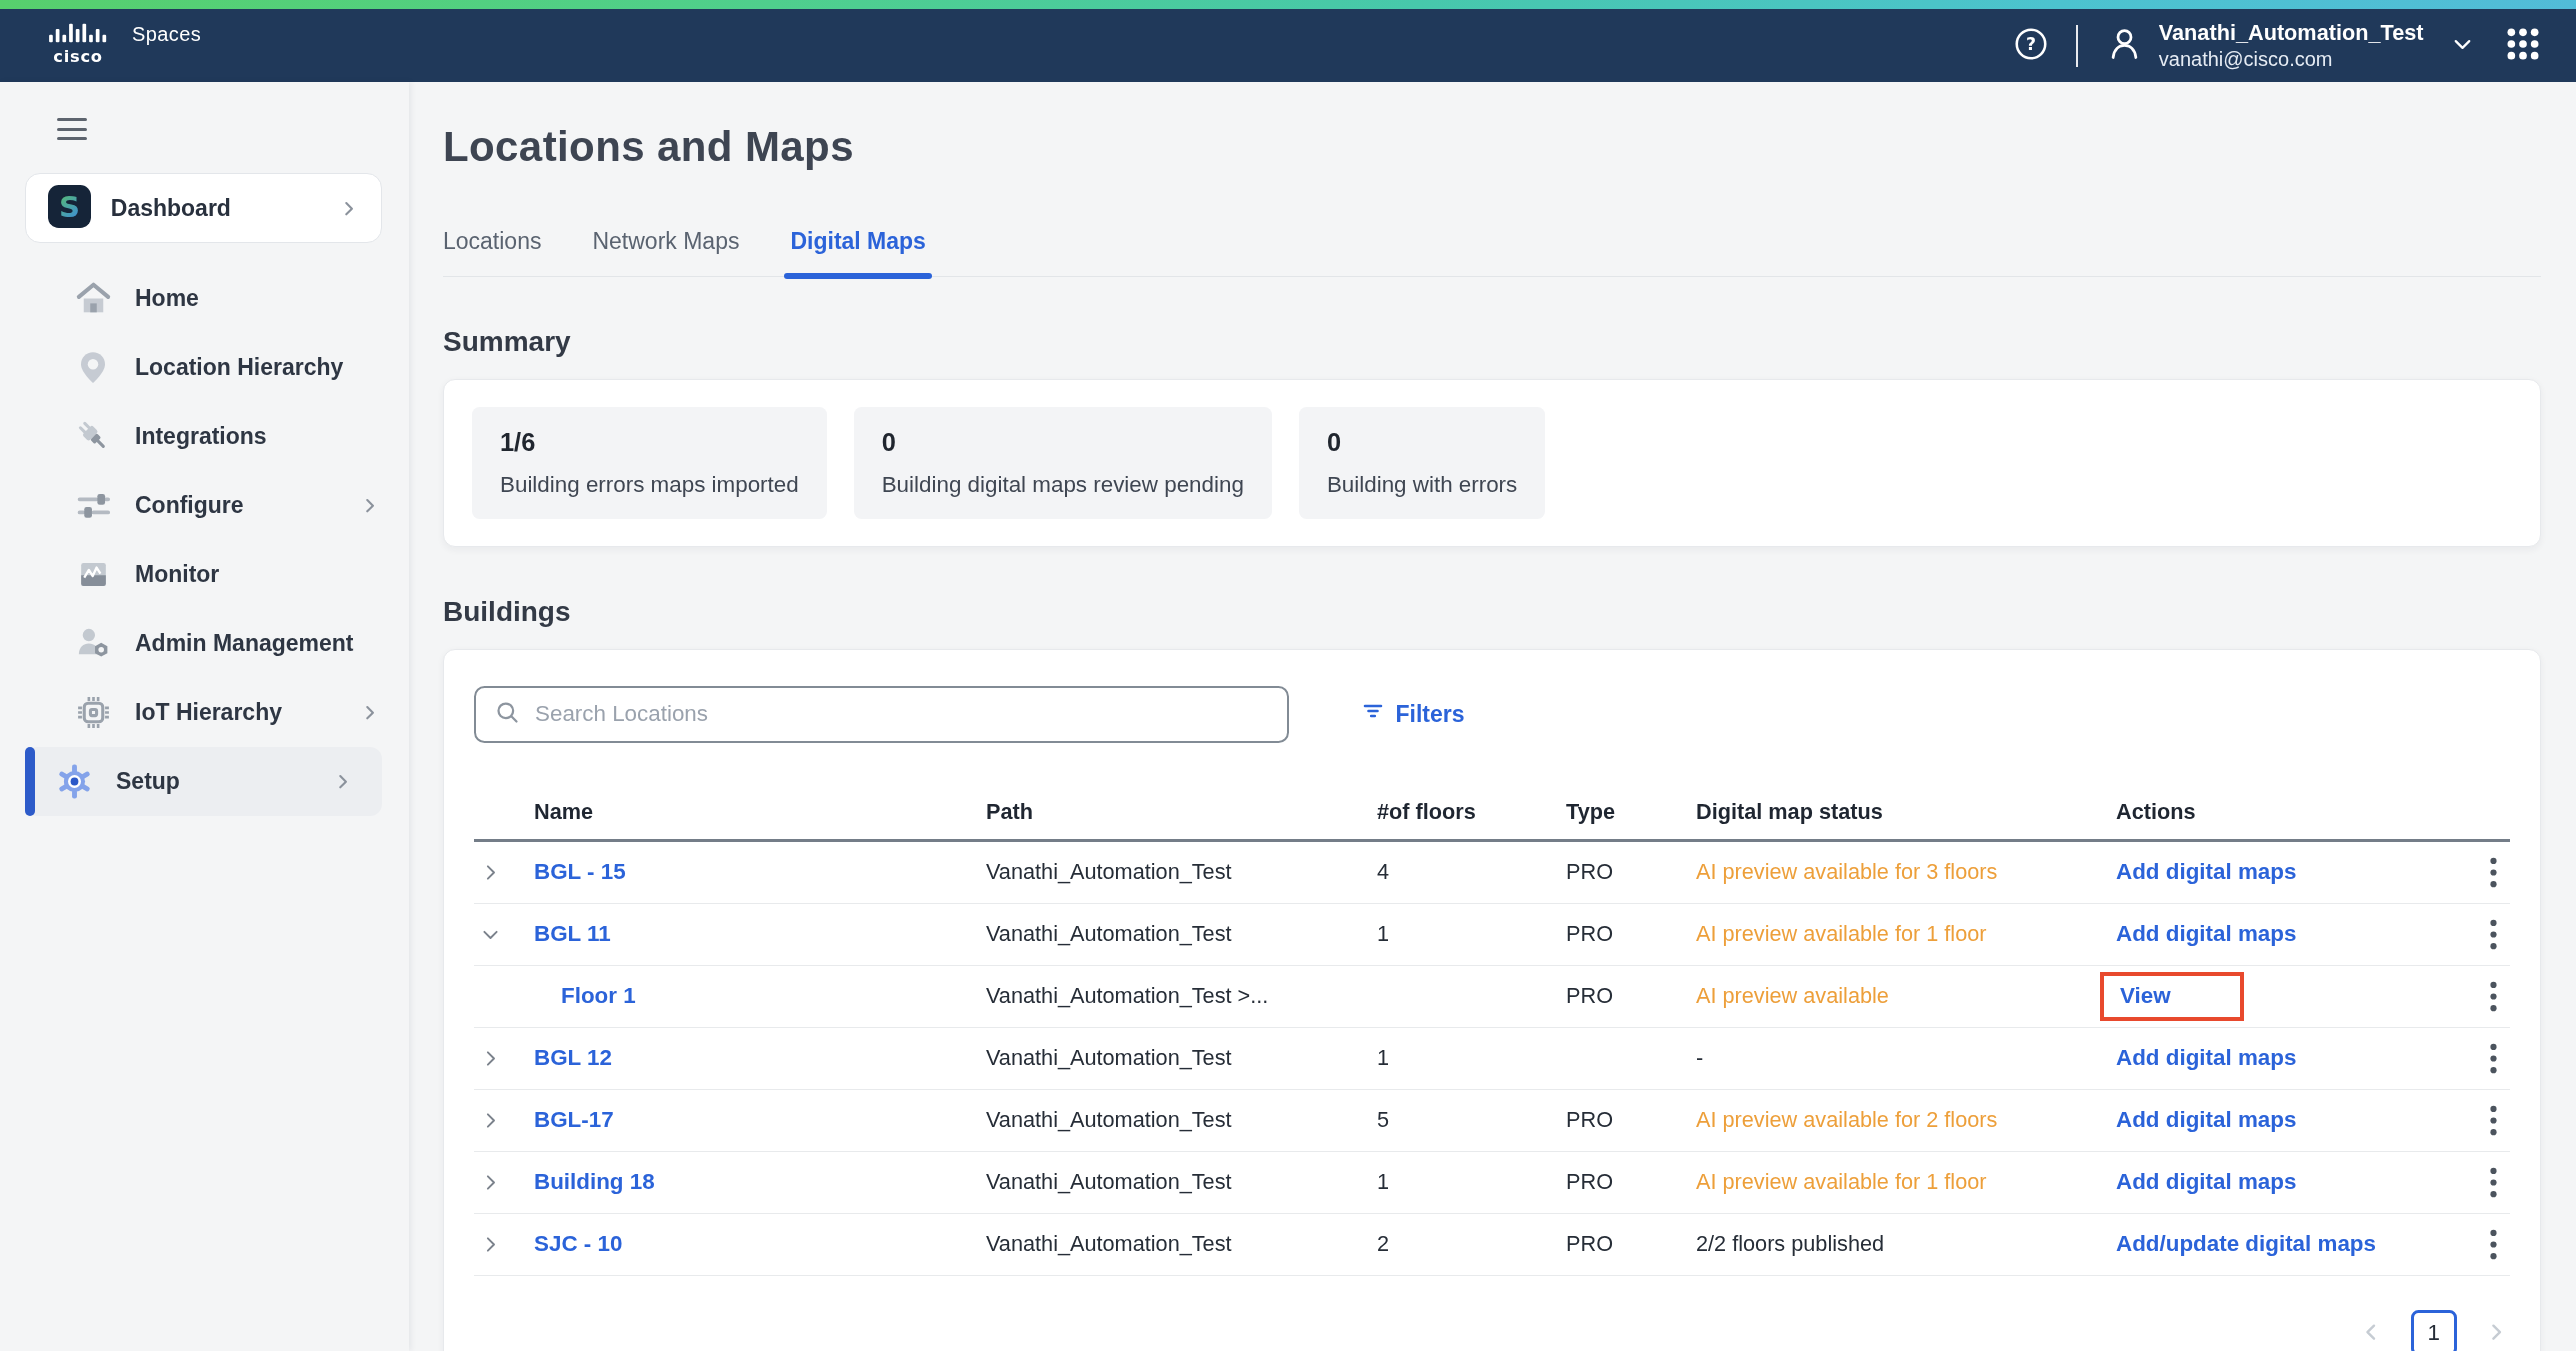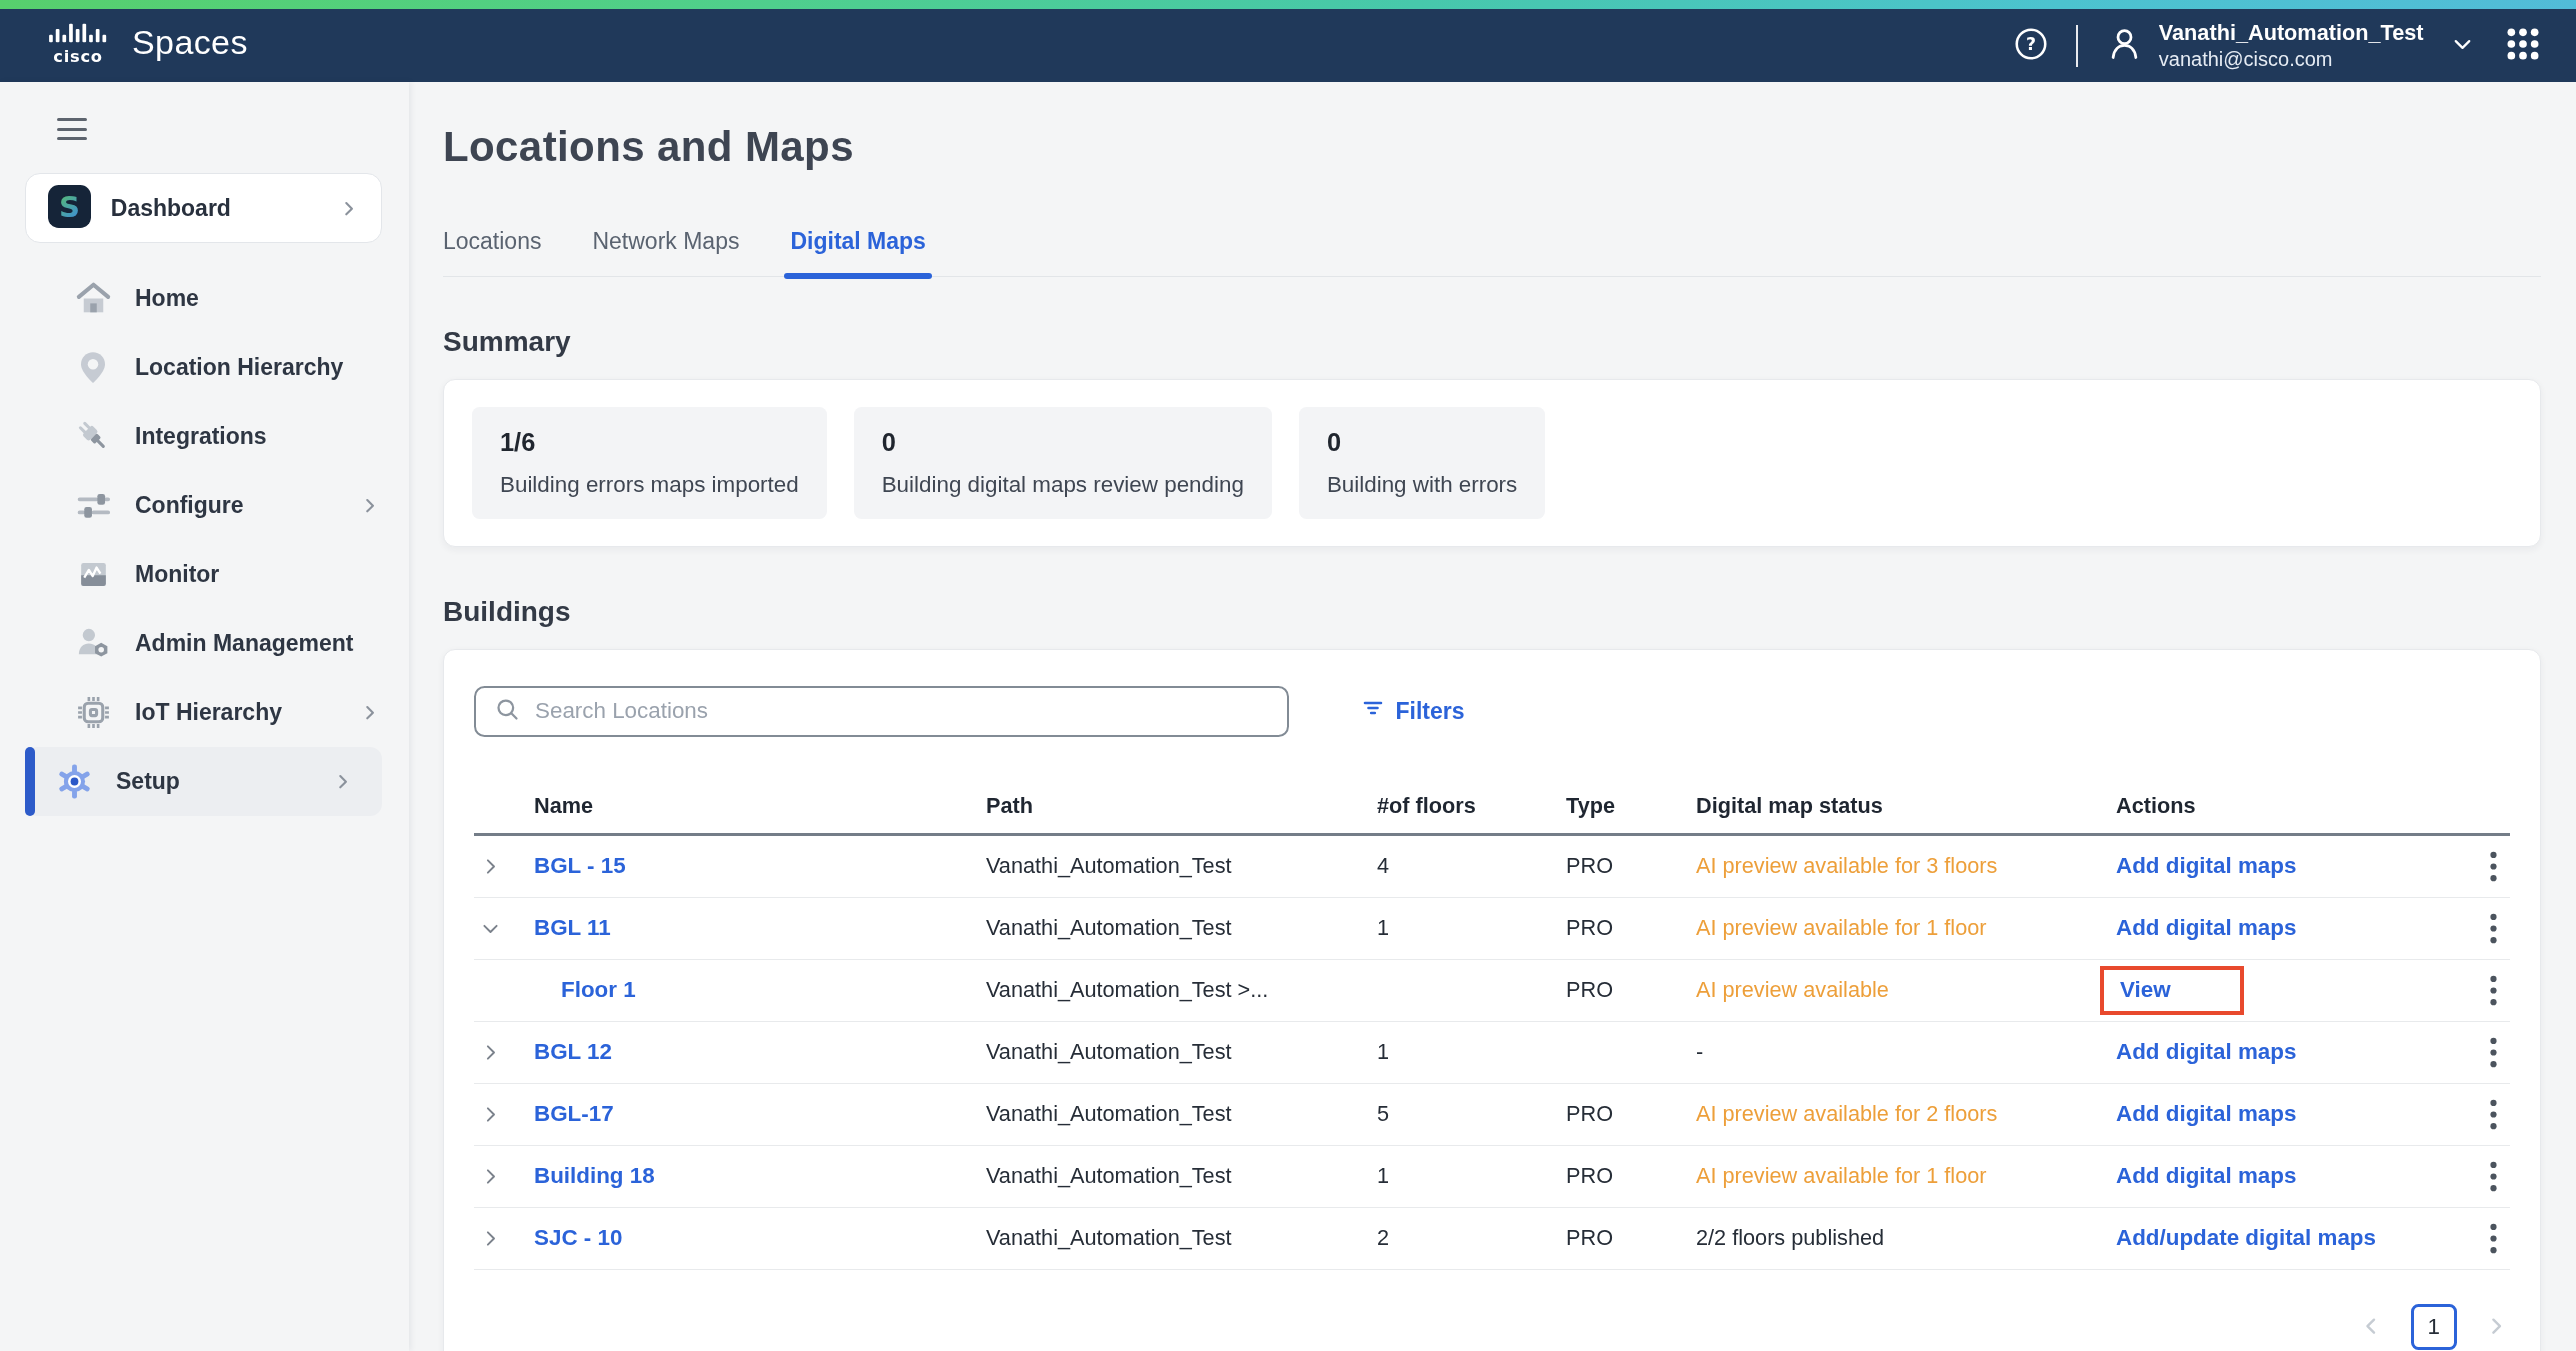--- a/index.html
+++ b/index.html
@@ -3,21 +3,21 @@
 <meta charset="utf-8">
 <style>
   html,body{margin:0;padding:0;width:2576px;height:1351px;background:#f4f5f6;
     font-family:"Liberation Sans",sans-serif;color:#2c333d;overflow:hidden;}
   *{box-sizing:border-box;}
 
   
   .top-accent{height:9px;background:linear-gradient(90deg,#57d06d 0%,#4fcf8d 30%,#47c8ab 55%,#4cc3cf 80%,#52bcd8 100%);}
   .app-header{height:73px;background:#20395a;display:flex;align-items:center;padding:0 33px;}
   .brand{display:flex;align-items:flex-start;gap:9px;}
-  .product-name{color:#fff;font-size:34px;letter-spacing:0.4px;}
+  .product-name{color:#fff;font-size:20px;letter-spacing:0.4px;}
   .header-right{margin-left:auto;display:flex;align-items:center;gap:27px;}
   .header-divider{width:1.5px;height:42px;background:rgba(255,255,255,.9);}
   .user-block{display:flex;align-items:center;gap:15px;}
   .user-name{color:#fff;font-weight:bold;font-size:21.7px;line-height:1.25;}
   .user-email{color:#e6ecf4;font-size:20px;line-height:1.25;}
 
   
   .page{display:flex;height:1269px;}
   .sidebar{width:409px;background:#f4f5f6;box-shadow:2.2px 0 6px rgba(20,30,50,.07);padding-top:25.4px;flex-shrink:0;}
   .main{flex:1;padding:33px 35px 0 34px;}
@@ -44,21 +44,21 @@
   .section-heading{font-size:28px;font-weight:bold;color:#333a46;margin:49px 0 21px;}
   .card{background:#fff;border:1.5px solid #e7e9ec;border-radius:12px;box-shadow:0 2.2px 7.5px rgba(30,40,60,.05);}
 
   .summary-card{padding:27px 28px;display:flex;gap:27px;}
   .summary-tile{background:#f3f4f6;border-radius:7.5px;padding:21px 28px;min-width:224px;}
   .tile-value{font-size:25.4px;font-weight:bold;color:#20262f;}
   .tile-label{font-size:22.4px;color:#3f4652;margin-top:15px;}
 
   .buildings-card{padding:36px 30px 30px;}
   .controls{display:flex;align-items:center;}
-  .search-box{width:815px;height:51px;border:2.2px solid #828b95;border-radius:10.5px;display:flex;align-items:center;
+  .search-box{width:815px;height:57px;border:2.2px solid #828b95;border-radius:10.5px;display:flex;align-items:center;
     padding:0 18px;gap:12px;background:#fff;}
   .search-input{border:none;outline:none;font-size:22.4px;color:#333;flex:1;font-family:inherit;background:transparent;}
   .search-input::placeholder{color:#9aa2ad;}
   .filters{display:flex;align-items:center;gap:10.5px;margin-left:72px;color:#2b63d9;font-size:23px;font-weight:bold;cursor:pointer;}
 
   .table{margin-top:42px;}
   .t-head,.t-row{display:grid;grid-template-columns:60px 452px 391px 189px 130px 420px 314px 1fr;align-items:center;}
   .t-head{height:57px;border-bottom:3.7px solid #747d88;}
   .th{font-size:21.7px;font-weight:bold;color:#1f2631;}
   .t-row{height:62px;border-bottom:1.5px solid #e8eaec;}

